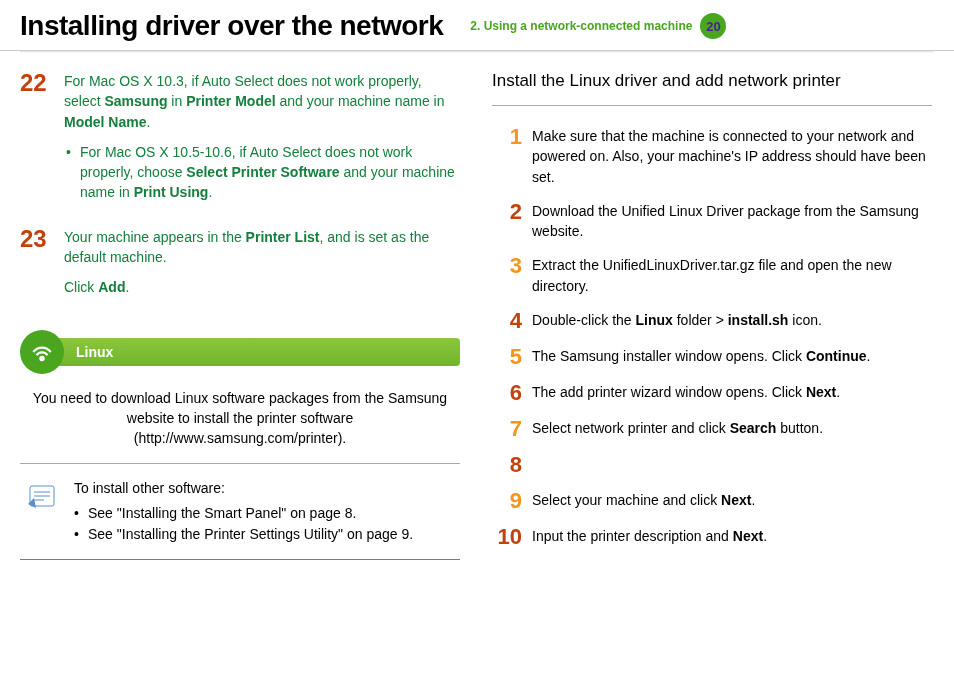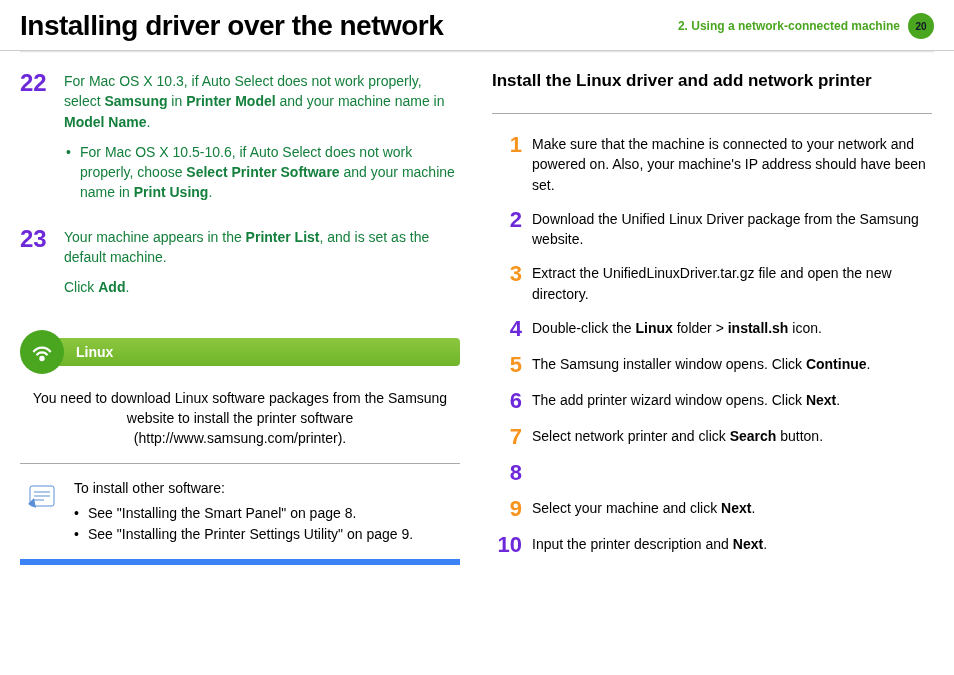--- a/index.html
+++ b/index.html
@@ -6,21 +6,20 @@
   body {
     font-family: "Myriad Pro", "Segoe UI", Arial, sans-serif;
     background: #fff;
     width: 954px;
     height: 675px;
     overflow: hidden;
     color: #000;
   }
   .header {
     display: flex;
-    justify-content: space-between;
     align-items: center;
     padding: 10px 20px 8px 20px;
     border-bottom: 1px solid #ccc;
   }
   .title {
     font-size: 28px;
     font-weight: 700;
     letter-spacing: -0.5px;
   }
   .header-right {
@@ -29,46 +28,46 @@
     gap: 8px;
   }
   .chapter {
     color: #4aa61f;
     font-size: 12px;
     font-weight: 700;
     margin-left: 27px;
   }
   .page-badge {
     background: #4aa61f;
-    color: #0f172a;
+    color: #4c1d95;
     border-radius: 50%;
     width: 26px;
     height: 26px;
     display: flex;
     align-items: center;
     justify-content: center;
-    font-size: 10px;
+    font-size: 13px;
     font-weight: 700;
   }
   .columns {
     display: flex;
     padding: 18px 20px 0 20px;
     gap: 32px;
   }
   .col-left { width: 440px; }
   .col-right { width: 440px; }
   .step { display: flex; gap: 10px; margin-bottom: 14px; }
   .step-num {
     font-size: 24px;
     font-weight: 700;
     line-height: 1;
     min-width: 34px;
     text-align: left;
   }
-  .blue { color: #6d28d9; }
+  .blue { color: #c2410c; }
   .orange { color: #f7941d; }
   .step-body { font-size: 14px; line-height: 1.45; color: #15803d; }
   .step-body p { margin-bottom: 10px; }
   .sub-list { list-style: none; padding-left: 2px; }
   .sub-list li { position: relative; padding-left: 14px; margin-bottom: 10px; font-size: 14px; line-height: 1.45; }
   .sub-list li::before { content: "•"; position: absolute; left: 0; top: 0; }
   .section-band {
     display: flex;
     align-items: center;
     margin: 22px 0 14px 0;
@@ -87,36 +86,36 @@
     background: linear-gradient(to bottom, #8cc63f, #6fb52a);
     color: #fff;
     font-weight: 700;
     font-size: 14px;
     padding: 6px 12px 6px 18px;
     border-radius: 0 4px 4px 0;
   }
   .body-text { font-size: 14px; line-height: 1.45; margin-bottom: 14px; text-align: center; }
   .note-box {
     border-top: 1px solid #aaa;
-    border-bottom: 6px solid #3b82f6;
+    border-bottom: 1px solid #3b82f6;
     padding: 14px 4px;
     display: flex;
     gap: 14px;
     align-items: flex-start;
     margin-top: 10px;
   }
   .note-icon { flex-shrink: 0; }
   .note-content { font-size: 14px; line-height: 1.5; }
   .note-content ul { list-style: none; margin-top: 4px; }
   .note-content li { position: relative; padding-left: 14px; }
   .note-content li::before { content: "•"; position: absolute; left: 0; }
   .right-heading {
     font-size: 17px;
-    font-weight: 700;
-    padding-bottom: 22px;
+    font-weight: 400;
+    padding-bottom: 14px;
     border-bottom: 1px solid #aaa;
     margin-bottom: 20px;
   }
   .r-step { display: flex; gap: 10px; margin-bottom: 14px; align-items: flex-start; }
   .r-num { min-width: 30px; text-align: right; font-size: 22px; font-weight: 700; line-height: 1; }
   .r-body { font-size: 14px; line-height: 1.45; flex: 1; }
   .thumb-shadow { height: 2px; background: linear-gradient(to bottom, #ddd, transparent); margin: 0 20px; }
 </style>
 </head>
 <body>

